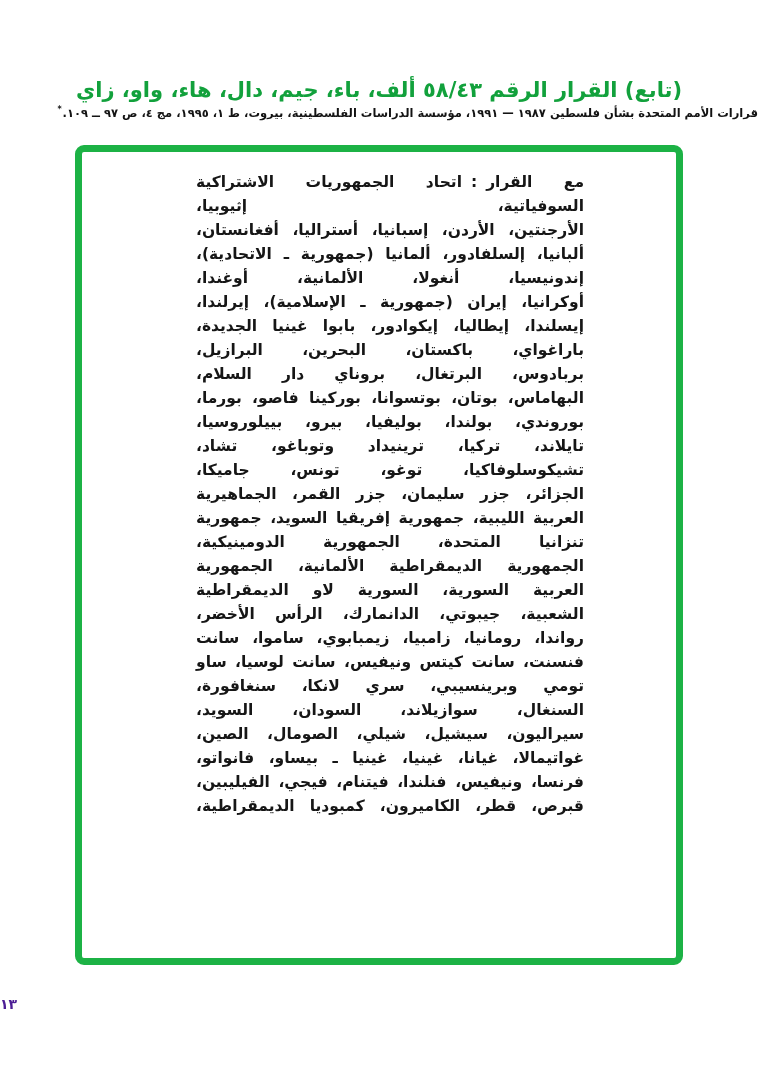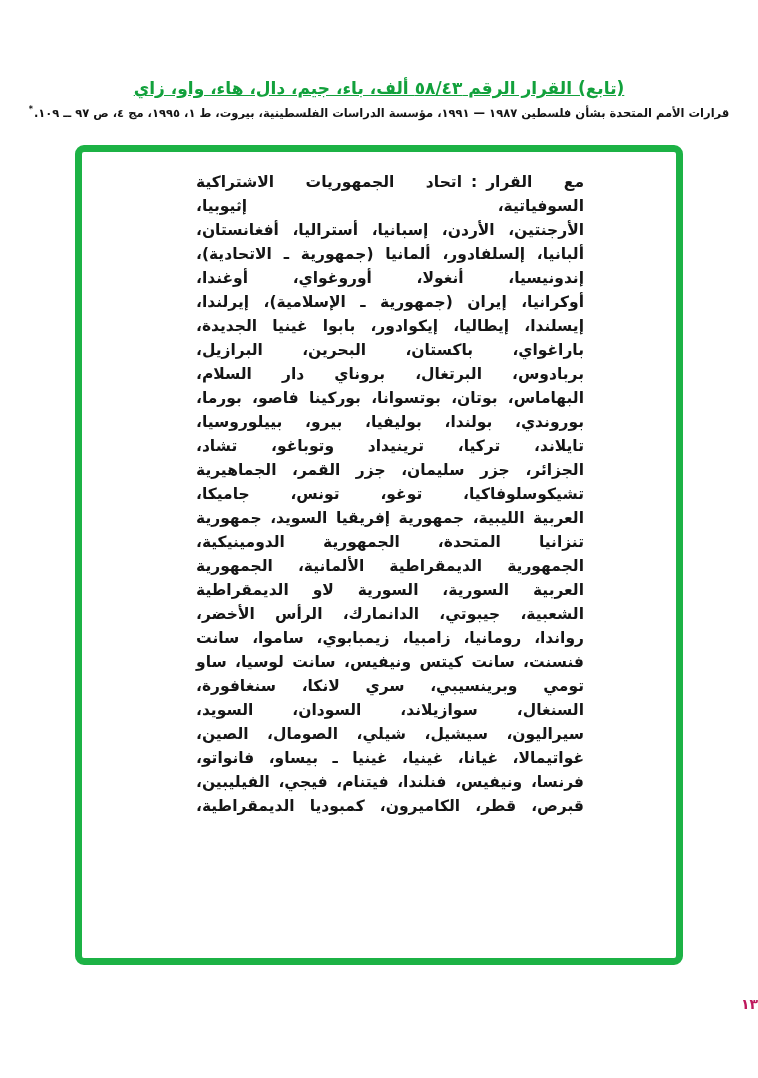--- a/index.html
+++ b/index.html
@@ -7,27 +7,25 @@
     position:relative;
     width:758px;height:1078px;
     background:#ffffff;
     font-family:"DejaVu Sans",sans-serif;
     overflow:hidden;
   }
   .hdr-title{
     position:absolute;top:78px;left:0;right:0;
     text-align:center;
     color:var(--title-green,#12a13c);
-    font-size:17px;font-weight:bold;
+    font-size:21px;font-weight:bold;
     letter-spacing:0.2px;
-    text-decoration:underline;
   }
   .hdr-src{
     position:absolute;top:105px;left:0;right:0;
-    text-align:center;
     color:#131313;
     font-size:11.5px;font-weight:bold;
   }
   .fn{vertical-align:super;font-size:8px;margin-right:1px;}
   .green-box{
     position:absolute;top:145px;left:75px;
     width:608px;height:820px;
     box-sizing:border-box;
     border:7px solid var(--accent-green,#1cb245);
     border-radius:9px;
@@ -43,22 +41,22 @@
     color:#161616;
     line-height:24px;
     text-align:justify;
     text-align-last:justify;
     word-spacing:1px;
   }
   .lbl{white-space:nowrap;}
   .colon{display:inline-block;margin:0 9px;}
   .pagenum{
     position:absolute;top:996px;left:0;right:0;
-    text-align:right;
-    color:#be185d;
+    text-align:left;
+    color:#4c1d95;
     font-size:14px;font-weight:bold;
   }
 </style>
 </head>
 <body>
 
 <div class="page" dir="rtl">
 
   <div class="hdr-title">(تابع) القرار الرقم ٥٨/٤٣ ألف، باء، جيم، دال، هاء، واو، زاي</div>
 
@@ -67,30 +65,30 @@
   </div>
 
   <div class="green-box">
     <div class="text-col">
       <div class="tline">
         <span class="lbl">مع القرار</span><span class="colon">:</span><span>اتحاد الجمهوريات الاشتراكية السوفياتية، إثيوبيا،</span>
       </div>
       <div id="lines-rest">
           <div class="tline">الأرجنتين، الأردن، إسبانيا، أستراليا، أفغانستان،</div>
           <div class="tline">ألبانيا، إلسلفادور، ألمانيا (جمهورية ـ الاتحادية)،</div>
-          <div class="tline">إندونيسيا، أنغولا، أوروغواي، أوغندا،</div>
+          <div class="tline">إندونيسيا، أنغولا، الألمانية، أوغندا،</div>
           <div class="tline">أوكرانيا، إيران (جمهورية ـ الإسلامية)، إيرلندا،</div>
           <div class="tline">إيسلندا، إيطاليا، إيكوادور، بابوا غينيا الجديدة،</div>
           <div class="tline">باراغواي، باكستان، البحرين، البرازيل،</div>
           <div class="tline">بربادوس، البرتغال، بروناي دار السلام،</div>
           <div class="tline">البهاماس، بوتان، بوتسوانا، بوركينا فاصو، بورما،</div>
           <div class="tline">بوروندي، بولندا، بوليفيا، بيرو، بييلوروسيا،</div>
           <div class="tline">تايلاند، تركيا، ترينيداد وتوباغو، تشاد،</div>
+          <div class="tline">تشيكوسلوفاكيا، توغو، تونس، جاميكا،</div>
           <div class="tline">الجزائر، جزر سليمان، جزر القمر، الجماهيرية</div>
-          <div class="tline">تشيكوسلوفاكيا، توغو، تونس، جاميكا،</div>
           <div class="tline">العربية الليبية، جمهورية إفريقيا السويد، جمهورية</div>
           <div class="tline">تنزانيا المتحدة، الجمهورية الدومينيكية،</div>
           <div class="tline">الجمهورية الديمقراطية الألمانية، الجمهورية</div>
           <div class="tline">العربية السورية، السورية لاو الديمقراطية</div>
           <div class="tline">الشعبية، جيبوتي، الدانمارك، الرأس الأخضر،</div>
           <div class="tline">رواندا، رومانيا، زامبيا، زيمبابوي، ساموا، سانت</div>
           <div class="tline">فنسنت، سانت كيتس ونيفيس، سانت لوسيا، ساو</div>
           <div class="tline">تومي وبرينسيبي، سري لانكا، سنغافورة،</div>
           <div class="tline">السنغال، سوازيلاند، السودان، السويد،</div>
           <div class="tline">سيراليون، سيشيل، شيلي، الصومال، الصين،</div>

